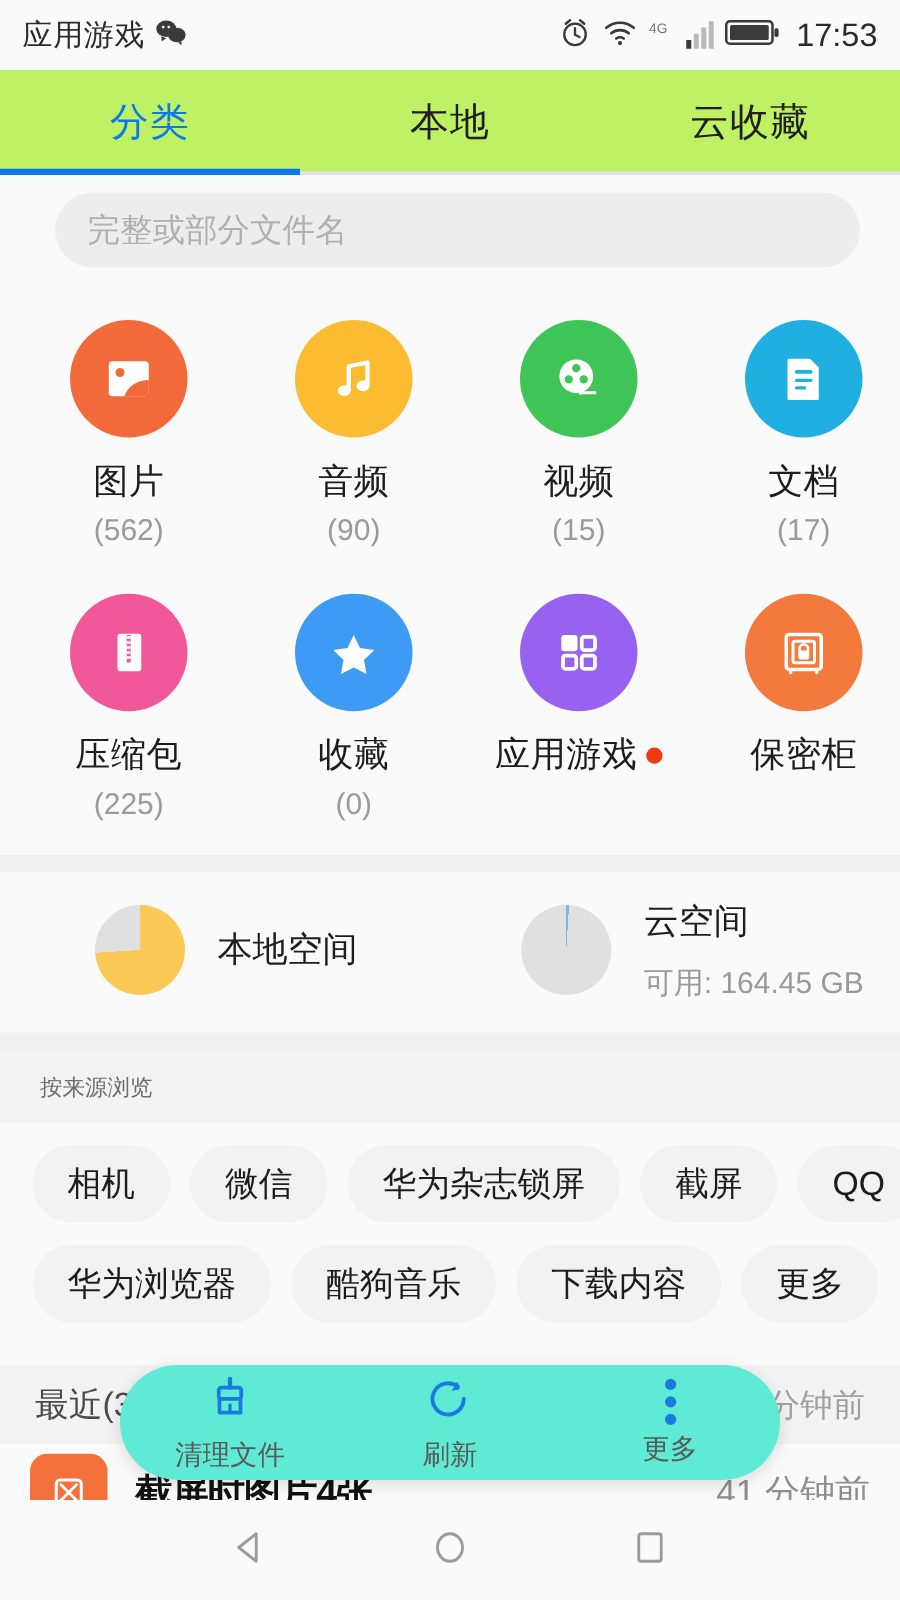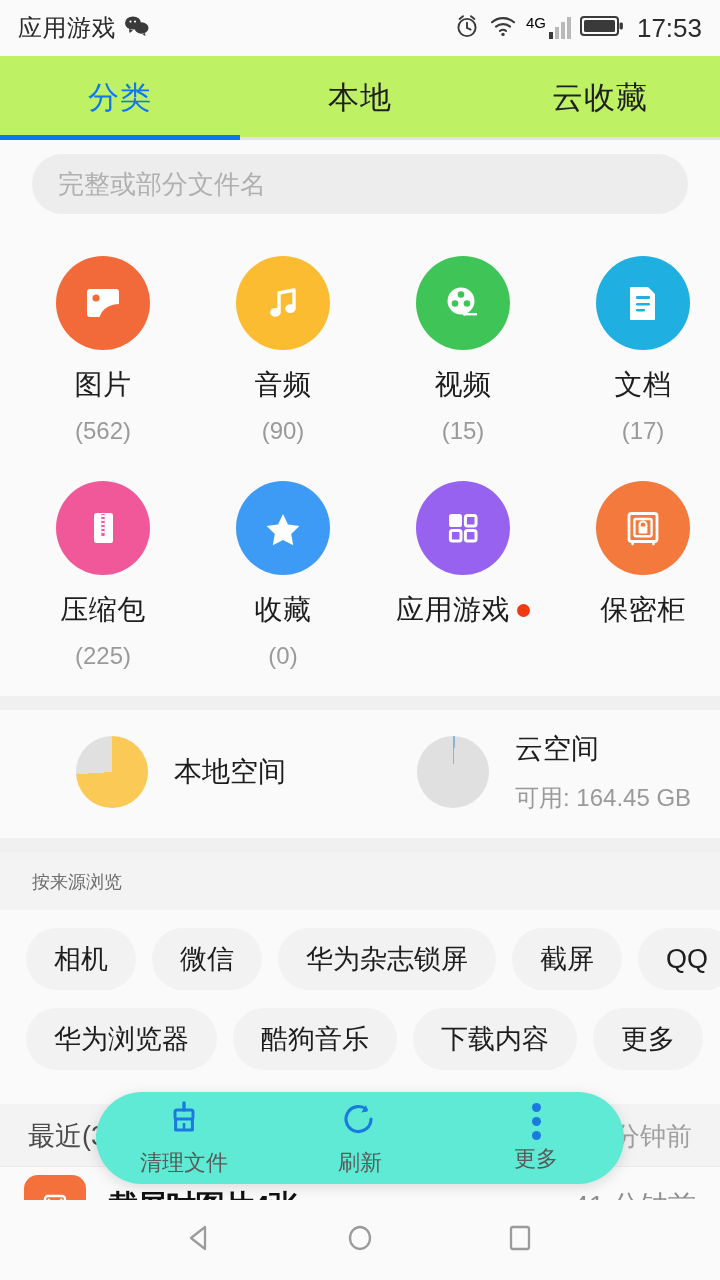--- a/index.html
+++ b/index.html
@@ -36,21 +36,21 @@
   .tab-underline {
     position: absolute; left: 0; bottom: 0; height: 5px; width: 240px;
     background: #0b79ec;
   }
   .tab-track {
     position: absolute; left: 0; bottom: 0; height: 3px; width: 100%;
     background: #e2e2e2;
   }
 
   
-  .search-wrap { background: #fafafa; padding: 14px 32px 16px 32px; }
+  .search-wrap { background: #fafafa; padding: 14px 32px 16px 44px; }
   .search-box {
     height: 60px; border-radius: 30px; background: #ededed;
     display: flex; align-items: center; padding: 0 26px;
   }
   .search-box input {
     border: none; outline: none; background: transparent;
     font-size: 26px; color: #444; width: 100%;
     font-family: "Liberation Sans", sans-serif;
   }
   .search-box input::placeholder { color: #b0b0b0; }
@@ -64,21 +64,21 @@
     padding-left: 26px;
   }
   .cat-icon {
     width: 94px; height: 94px; border-radius: 50%;
     display: flex; align-items: center; justify-content: center;
     margin-bottom: 16px;
   }
   .cat-label-row { display: flex; align-items: center; gap: 7px; }
   .cat-label { font-size: 28px; color: #1d1d1d; letter-spacing: .5px; }
   .badge-dot { width: 13px; height: 13px; border-radius: 50%; background: #f03b12; }
-  .cat-count { font-size: 24px; color: #9a9a9a; margin-top: 13px; }
+  .cat-count { font-size: 24px; color: #9a9a9a; margin-top: 7px; }
   .cat-count.empty { visibility: hidden; }
 
   .sep { height: 14px; background: #f0f0f0; }
   .sep-thin { height: 1px; background: #ebebeb; }
 
   
   .storage { background: #fafafa; display: flex; padding: 20px 0 24px 0; }
   .storage-cell { flex: 1; display: flex; align-items: center; padding-left: 76px; }
   .pie { width: 72px; height: 72px; border-radius: 50%; flex: none; }
   .storage-text { margin-left: 26px; }
@@ -171,21 +171,21 @@
       </span>
       <span>
         <svg width="28" height="24" viewBox="0 0 28 24">
           <path d="M3 8.2 A17 17 0 0 1 25 8.2" fill="none" stroke="#3a3a3a" stroke-width="2.1" stroke-linecap="round"></path>
           <path d="M7 12.6 A11 11 0 0 1 21 12.6" fill="none" stroke="#3a3a3a" stroke-width="2.1" stroke-linecap="round"></path>
           <path d="M11 16.8 A5.4 5.4 0 0 1 17 16.8" fill="none" stroke="#3a3a3a" stroke-width="2.1" stroke-linecap="round"></path>
           <circle cx="14" cy="20.4" r="1.7" fill="#3a3a3a"></circle>
         </svg>
       </span>
       <span style="display:flex;align-items:flex-end;gap:2px;">
-        <span style="font-size:15px;color:#000000;line-height:12px;margin-right:1px;align-self:flex-start;">4G</span>
+        <span style="font-size:11px;color:#737373;line-height:12px;margin-right:13px;align-self:flex-start;">4G</span>
         <span style="display:inline-block;width:4px;height:7px;background:#3a3a3a;"></span>
         <span style="display:inline-block;width:4px;height:12px;background:#b9b9b9;"></span>
         <span style="display:inline-block;width:4px;height:17px;background:#b9b9b9;"></span>
         <span style="display:inline-block;width:4px;height:22px;background:#b9b9b9;"></span>
       </span>
       <span>
         <svg width="44" height="24" viewBox="0 0 44 24">
           <rect x="1" y="3" width="37" height="18" rx="3" fill="none" stroke="#3a3a3a" stroke-width="2"></rect>
           <rect x="4" y="6" width="31" height="12" rx="1.5" fill="#3a3a3a"></rect>
           <rect x="39.5" y="8.5" width="3.4" height="7" rx="1.4" fill="#3a3a3a"></rect>

